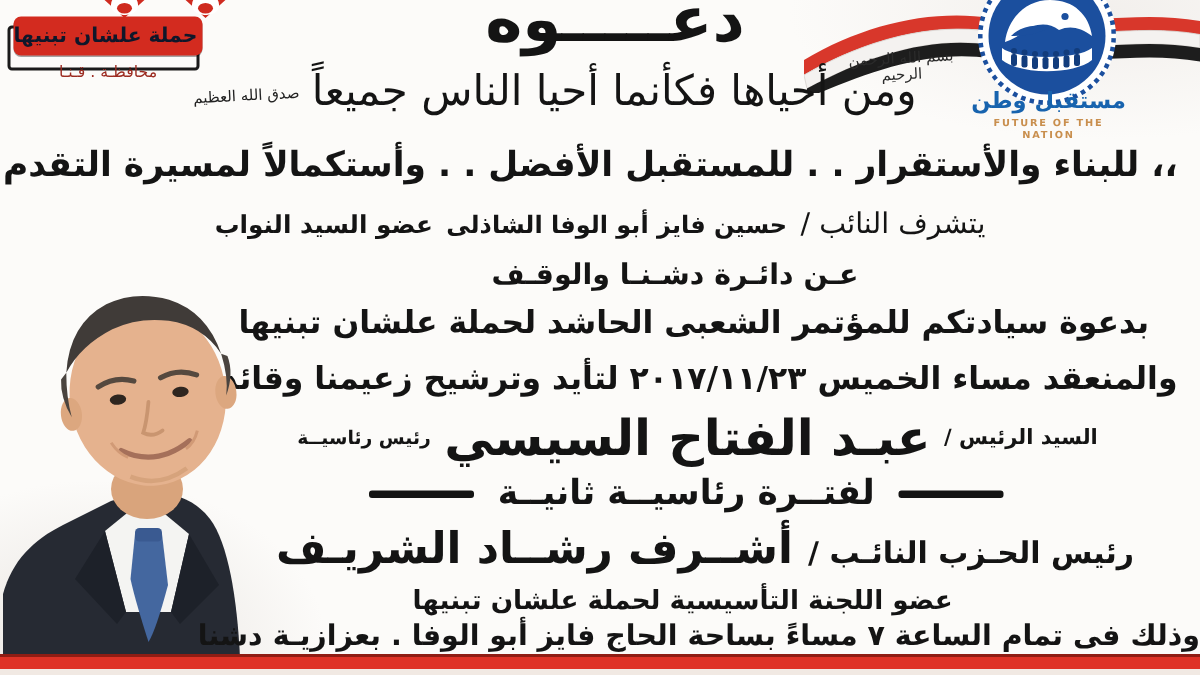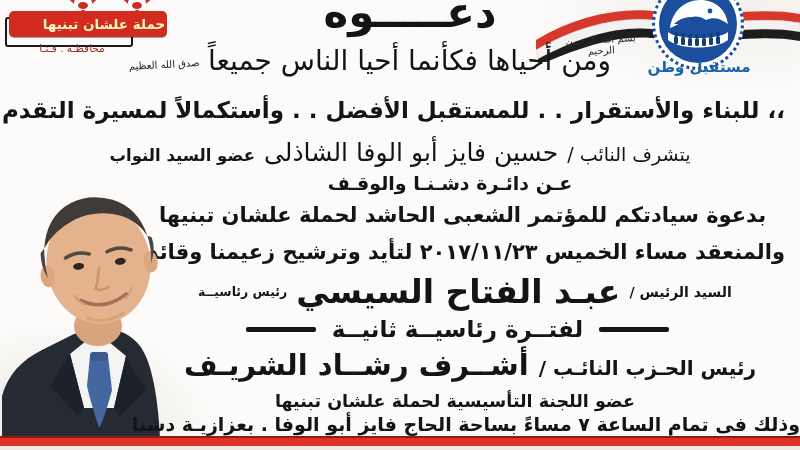--- a/index.html
+++ b/index.html
@@ -20,22 +20,22 @@
   .heart{position:absolute;top:-18px;width:34px;height:34px;font-size:34px;line-height:34px;
          color:#cf2b20;text-align:center;}
   .heart .inner{position:absolute;left:8px;top:14px;width:18px;height:14px;background:#fff;
                 border-radius:50% 50% 45% 45%;}
   .heart .inner::after{content:"";position:absolute;left:4px;top:6px;width:10px;height:7px;
                 background:#cf2b20;border-radius:50%;}
   .heart-shape{position:absolute;width:34px;height:30px;background:#cf2b20;
                clip-path:polygon(50% 100%,6% 55%,0 30%,8% 8%,28% 0,50% 14%,72% 0,92% 8%,100% 30%,94% 55%);}
   .badge-outline{left:5px;top:17px;width:124px;height:26px;border:2px solid #1a1a1a;border-radius:3px;}
   .badge{left:9px;top:11px;width:126px;height:26px;background:#d32b1f;border-radius:5px;
-         color:#fef9c3;font-size:13.5px;font-weight:bold;line-height:26px;text-align:center;
-         box-shadow:0 1px 0 rgba(0,0,0,.35);padding-left:32px;}
+         color:#0f172a;font-size:13.5px;font-weight:bold;line-height:26px;text-align:left;
+         box-shadow:0 1px 0 rgba(0,0,0,.35);}
   .badge-sub{left:9px;top:42px;width:126px;text-align:center;font-size:10.5px;font-weight:normal;
              color:#9c2b21;}
 
   
   .title{left:280px;top:-12px;width:260px;text-align:center;font-size:42px;font-weight:bold;
          letter-spacing:1px;}
 
   
   .ribbon{left:536px;top:0;width:264px;height:62px;}
   .logo-ring{left:652px;top:-22px;width:92px;height:92px;border-radius:50%;
@@ -52,21 +52,21 @@
   .verse-row{left:90px;top:44px;width:560px;display:flex;flex-direction:row;direction:rtl;
              justify-content:center;align-items:flex-end;gap:8px;}
   .verse{font-size:28px;white-space:nowrap;}
   .verse-attr{font-size:10px;color:#222;padding-bottom:7px;transform:rotate(-3deg);}
 
   
   .slogan{left:15px;top:97px;width:770px;font-size:23px;font-weight:bold;white-space:nowrap;}
   .mp-row{left:15px;top:138px;width:770px;display:flex;direction:rtl;justify-content:center;
           align-items:baseline;gap:9px;white-space:nowrap;}
   .mp-prefix{font-size:19px;font-weight:normal;}
-  .mp-name{font-size:25px;font-weight:normal;text-align:center;}
+  .mp-name{font-size:16px;font-weight:bold;text-align:center;}
   .mp-suffix{font-size:16.5px;font-weight:bold;}
   .district{left:150px;top:172px;width:600px;font-size:19px;font-weight:bold;}
   .invitation{left:140px;top:203px;width:645px;font-size:21px;font-weight:bold;white-space:nowrap;}
   .date-line{left:140px;top:240px;width:645px;font-size:21px;font-weight:bold;white-space:nowrap;}
   .president-row{left:150px;top:272px;width:630px;display:flex;direction:rtl;justify-content:center;
                  align-items:center;gap:9px;white-space:nowrap;}
   .pres-prefix{font-size:14px;font-weight:bold;}
   .pres-name{font-size:33px;font-weight:bold;letter-spacing:.5px;}
   .pres-title{font-size:12.5px;font-weight:bold;}
   .term-row{left:150px;top:316px;width:615px;display:flex;justify-content:center;align-items:center;gap:16px;text-align:right;}
@@ -137,20 +137,21 @@
         <circle cx="46" cy="52" r="2"></circle>
           <rect x="44" y="54" width="4" height="8" rx="1.5"></rect>
         <circle cx="53" cy="51" r="2"></circle>
           <rect x="51" y="53" width="4" height="8" rx="1.5"></rect>
         <circle cx="60" cy="50" r="2"></circle>
           <rect x="58" y="52" width="4" height="8" rx="1.5"></rect>
       </g>
     </svg>
   </div>
   <div class="abs logo-name rtl">مستقبل وطن</div>
+  <div class="abs logo-sub">FUTURE OF THE NATION</div>
 
   <div class="abs basmala rtl">بسم الله الرحمن الرحيم</div>
 
   <div class="abs verse-row">
     <span class="verse rtl">ومن أحياها فكأنما أحيا الناس جميعاً</span>
     <span class="verse-attr rtl">صدق الله العظيم</span>
   </div>
 
   <div class="abs slogan rtl ctr">،، للبناء والأستقرار . . للمستقبل الأفضل . . وأستكمالاً لمسيرة التقدم ،،</div>
 

